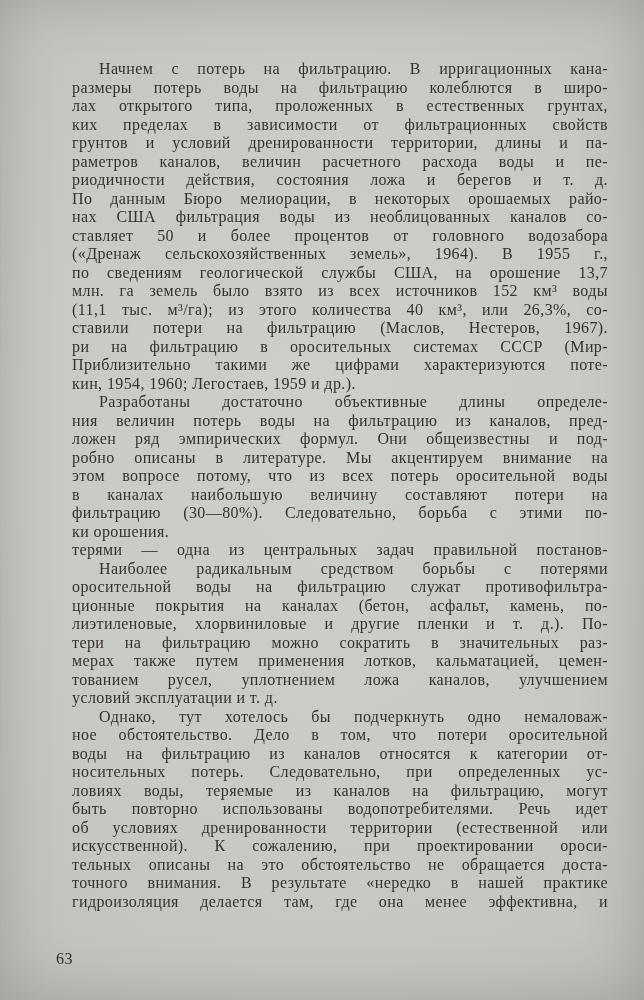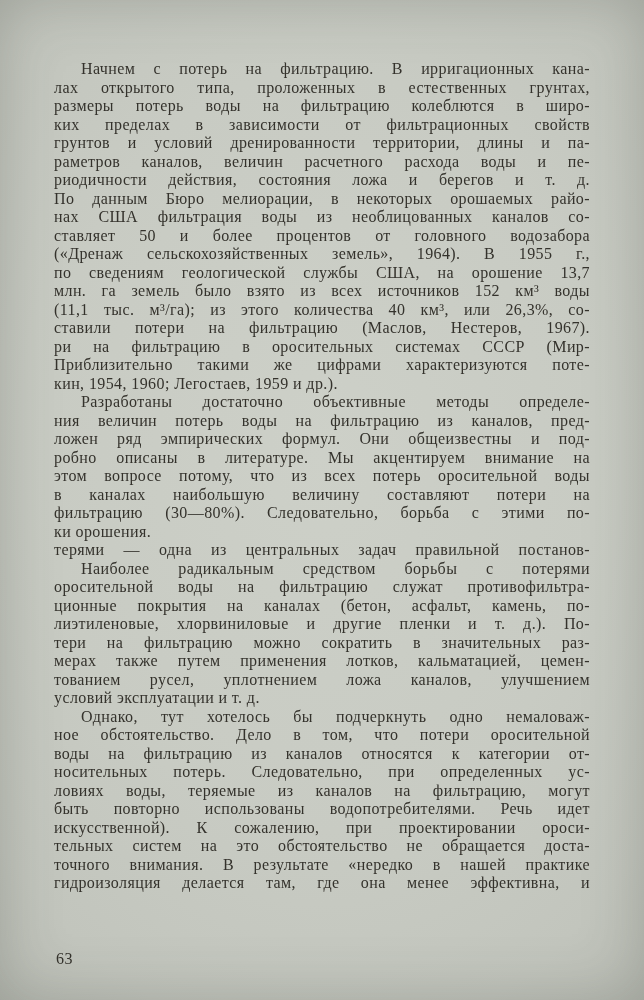--- a/index.html
+++ b/index.html
@@ -13,21 +13,21 @@
     width: 644px;
     height: 1000px;
     overflow: hidden;
     background:
       radial-gradient(ellipse 95% 85% at 50% 45%,
         #cdd0c8 0%, #c8cbc3 45%, #c2c5bd 70%, #b7bab2 92%, #abaea6 100%);
     box-shadow: inset 0 0 60px rgba(60,62,55,0.25);
   }
   .text-block {
     position: absolute;
-    left: 54px;
+    left: 72px;
     top: 60px;
     width: 536px;
     color: #34322c;
     font-size: 16px;
     line-height: 18.5px;
     letter-spacing: 0.4px;
   }
   .paragraph { margin: 0; padding: 0; }
   .line {
     text-align: justify;
@@ -52,40 +52,40 @@
     letter-spacing: 0.5px;
   }
 </style>
 </head>
 <body>
 
 <div class="page">
   <div class="text-block">
       <div class="paragraph">
         <div class="line indent">Начнем с потерь на фильтрацию. В ирригационных кана-</div>
+        <div class="line">размеры потерь воды на фильтрацию колеблются в широ-</div>
         <div class="line">лах открытого типа, проложенных в естественных грунтах,</div>
-        <div class="line">размеры потерь воды на фильтрацию колеблются в широ-</div>
         <div class="line">ких пределах в зависимости от фильтрационных свойств</div>
         <div class="line">грунтов и условий дренированности территории, длины и па-</div>
         <div class="line">раметров каналов, величин расчетного расхода воды и пе-</div>
         <div class="line">риодичности действия, состояния ложа и берегов и т. д.</div>
         <div class="line">По данным Бюро мелиорации, в некоторых орошаемых райо-</div>
         <div class="line">нах США фильтрация воды из необлицованных каналов со-</div>
         <div class="line">ставляет 50 и более процентов от головного водозабора</div>
         <div class="line">(«Дренаж сельскохозяйственных земель», 1964). В 1955 г.,</div>
         <div class="line">по сведениям геологической службы США, на орошение 13,7</div>
         <div class="line">млн. га земель было взято из всех источников 152 км³ воды</div>
         <div class="line">(11,1 тыс. м³/га); из этого количества 40 км³, или 26,3%, со-</div>
         <div class="line">ставили потери на фильтрацию (Маслов, Нестеров, 1967).</div>
         <div class="line">ри на фильтрацию в оросительных системах СССР (Мир-</div>
         <div class="line">Приблизительно такими же цифрами характеризуются поте-</div>
         <div class="line lastline">кин, 1954, 1960; Легостаев, 1959 и др.).</div>
       </div>
       <div class="paragraph">
-        <div class="line indent">Разработаны достаточно объективные методы определе-</div>
+        <div class="line indent">Разработаны достаточно объективные длины определе-</div>
         <div class="line">ния величин потерь воды на фильтрацию из каналов, пред-</div>
         <div class="line">ложен ряд эмпирических формул. Они общеизвестны и под-</div>
         <div class="line">робно описаны в литературе. Мы акцентируем внимание на</div>
         <div class="line">этом вопросе потому, что из всех потерь оросительной воды</div>
         <div class="line">в каналах наибольшую величину составляют потери на</div>
         <div class="line">фильтрацию (30—80%). Следовательно, борьба с этими по-</div>
         <div class="line lastline">ки орошения.</div>
         <div class="line">терями — одна из центральных задач правильной постанов-</div>
       </div>
       <div class="paragraph">
@@ -98,20 +98,21 @@
         <div class="line">тованием русел, уплотнением ложа каналов, улучшением</div>
         <div class="line lastline">условий эксплуатации и т. д.</div>
       </div>
       <div class="paragraph">
         <div class="line indent">Однако, тут хотелось бы подчеркнуть одно немаловаж-</div>
         <div class="line">ное обстоятельство. Дело в том, что потери оросительной</div>
         <div class="line">воды на фильтрацию из каналов относятся к категории от-</div>
         <div class="line">носительных потерь. Следовательно, при определенных ус-</div>
         <div class="line">ловиях воды, теряемые из каналов на фильтрацию, могут</div>
         <div class="line">быть повторно использованы водопотребителями. Речь идет</div>
+        <div class="line">об условиях дренированности территории (естественной или</div>
         <div class="line">искусственной). К сожалению, при проектировании ороси-</div>
-        <div class="line">тельных систем на это обстоятельство не обращается доста-</div>
+        <div class="line">тельных описаны на это обстоятельство не обращается доста-</div>
         <div class="line">точного внимания. В результате «нередко в нашей практике</div>
         <div class="line">гидроизоляция делается там, где она менее эффективна, и</div>
       </div>
     </div>
   <div class="page-number">63</div>
 </div>
 
 </body></html>

